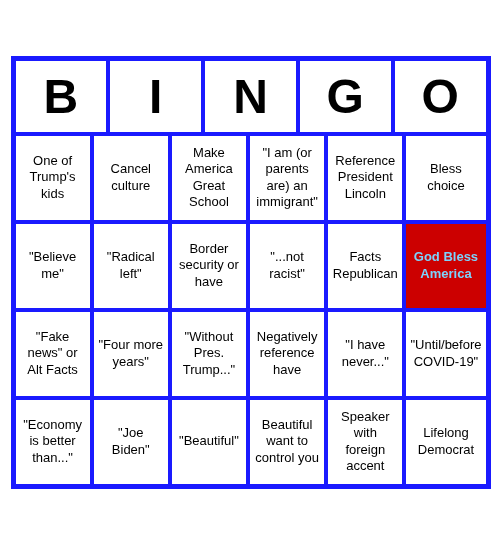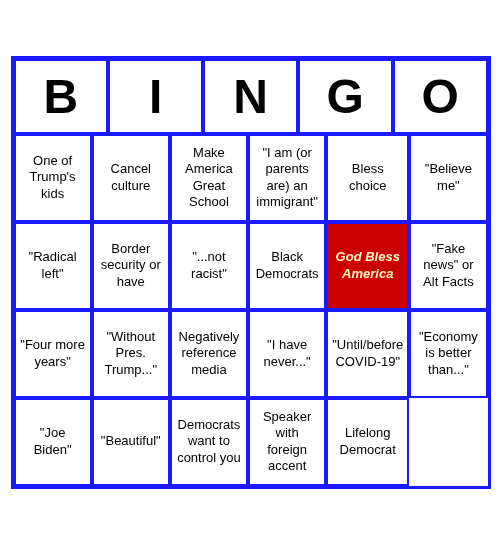--- a/index.html
+++ b/index.html
@@ -41,56 +41,56 @@
       justify-content: center;
       text-align: center;
       font-size: 13px;
       padding: 6px 4px;
       background: #fff;
       color: #000;
       line-height: 1.25;
     }
     .bingo-cell.highlighted {
       background: #cc0000;
-      color: #fef9c3;
+      color: #7dd3fc;
       font-weight: bold;
-      font-style: italic;
     }
   </style>
 </head>
 <body>
 
 <div class="bingo-card">
   <div class="bingo-header">
 
   <div class="bingo-letter">B</div>
       <div class="bingo-letter">I</div>
       <div class="bingo-letter">N</div>
       <div class="bingo-letter">G</div>
       <div class="bingo-letter">O</div>
     </div>
   <div class="bingo-grid">
 
   <div class="bingo-cell">One of Trump's kids</div>
       <div class="bingo-cell">Cancel culture</div>
       <div class="bingo-cell">Make America Great School</div>
       <div class="bingo-cell">"I am (or parents are) an immigrant"</div>
+      <div class="bingo-cell">Reference President Lincoln</div>
       <div class="bingo-cell">Bless choice</div>
       <div class="bingo-cell">"Believe me"</div>
       <div class="bingo-cell">"Radical left"</div>
       <div class="bingo-cell">Border security or have</div>
       <div class="bingo-cell">"...not racist"</div>
-      <div class="bingo-cell">Black Democrats</div>
+      <div class="bingo-cell">Facts Republican</div>
       <div class="bingo-cell highlighted">God Bless America</div>
       <div class="bingo-cell">"Fake news" or Alt Facts</div>
       <div class="bingo-cell">"Four more years"</div>
       <div class="bingo-cell">"Without Pres. Trump..."</div>
-      <div class="bingo-cell">Negatively reference media</div>
+      <div class="bingo-cell">Negatively reference have</div>
       <div class="bingo-cell">"I have never..."</div>
       <div class="bingo-cell">"Until/before COVID-19"</div>
       <div class="bingo-cell">"Economy is better than..."</div>
       <div class="bingo-cell">"Joe Biden"</div>
       <div class="bingo-cell">"Beautiful"</div>
-      <div class="bingo-cell">Democrats want to control you</div>
+      <div class="bingo-cell">Beautiful want to control you</div>
       <div class="bingo-cell">Speaker with foreign accent</div>
       <div class="bingo-cell">Lifelong Democrat</div>
     </div>
 </div>
 
 </body></html>

